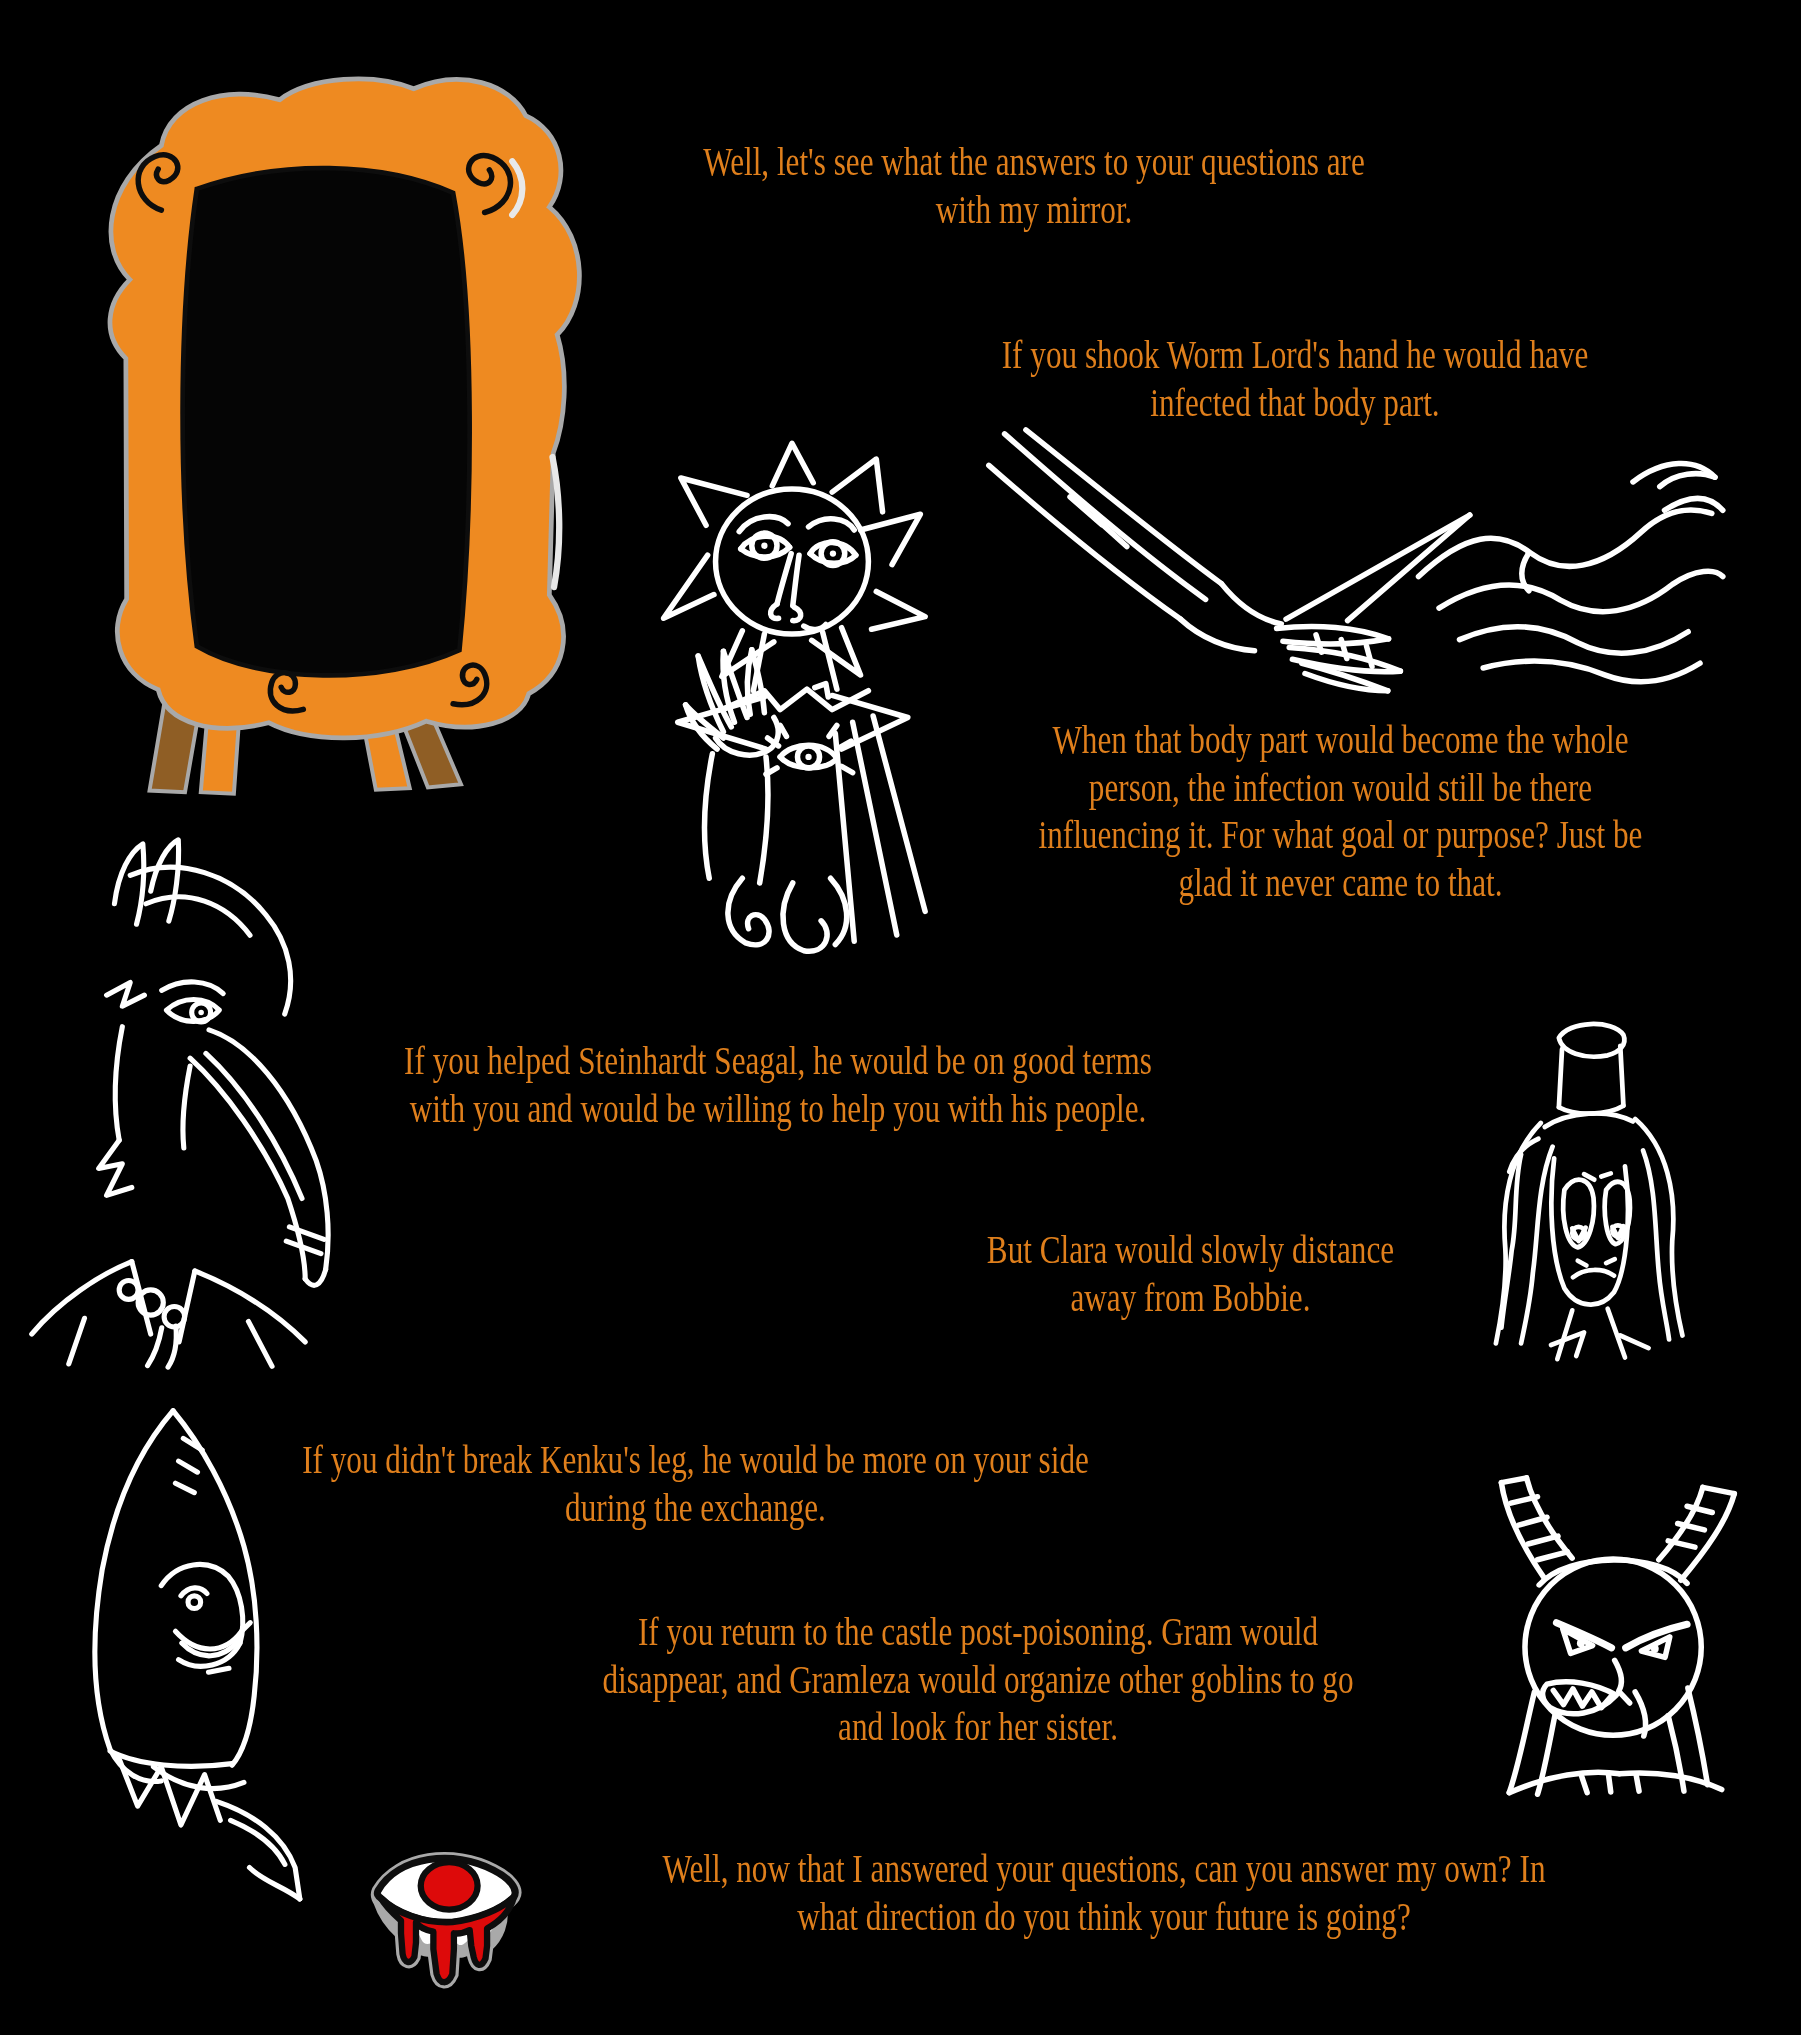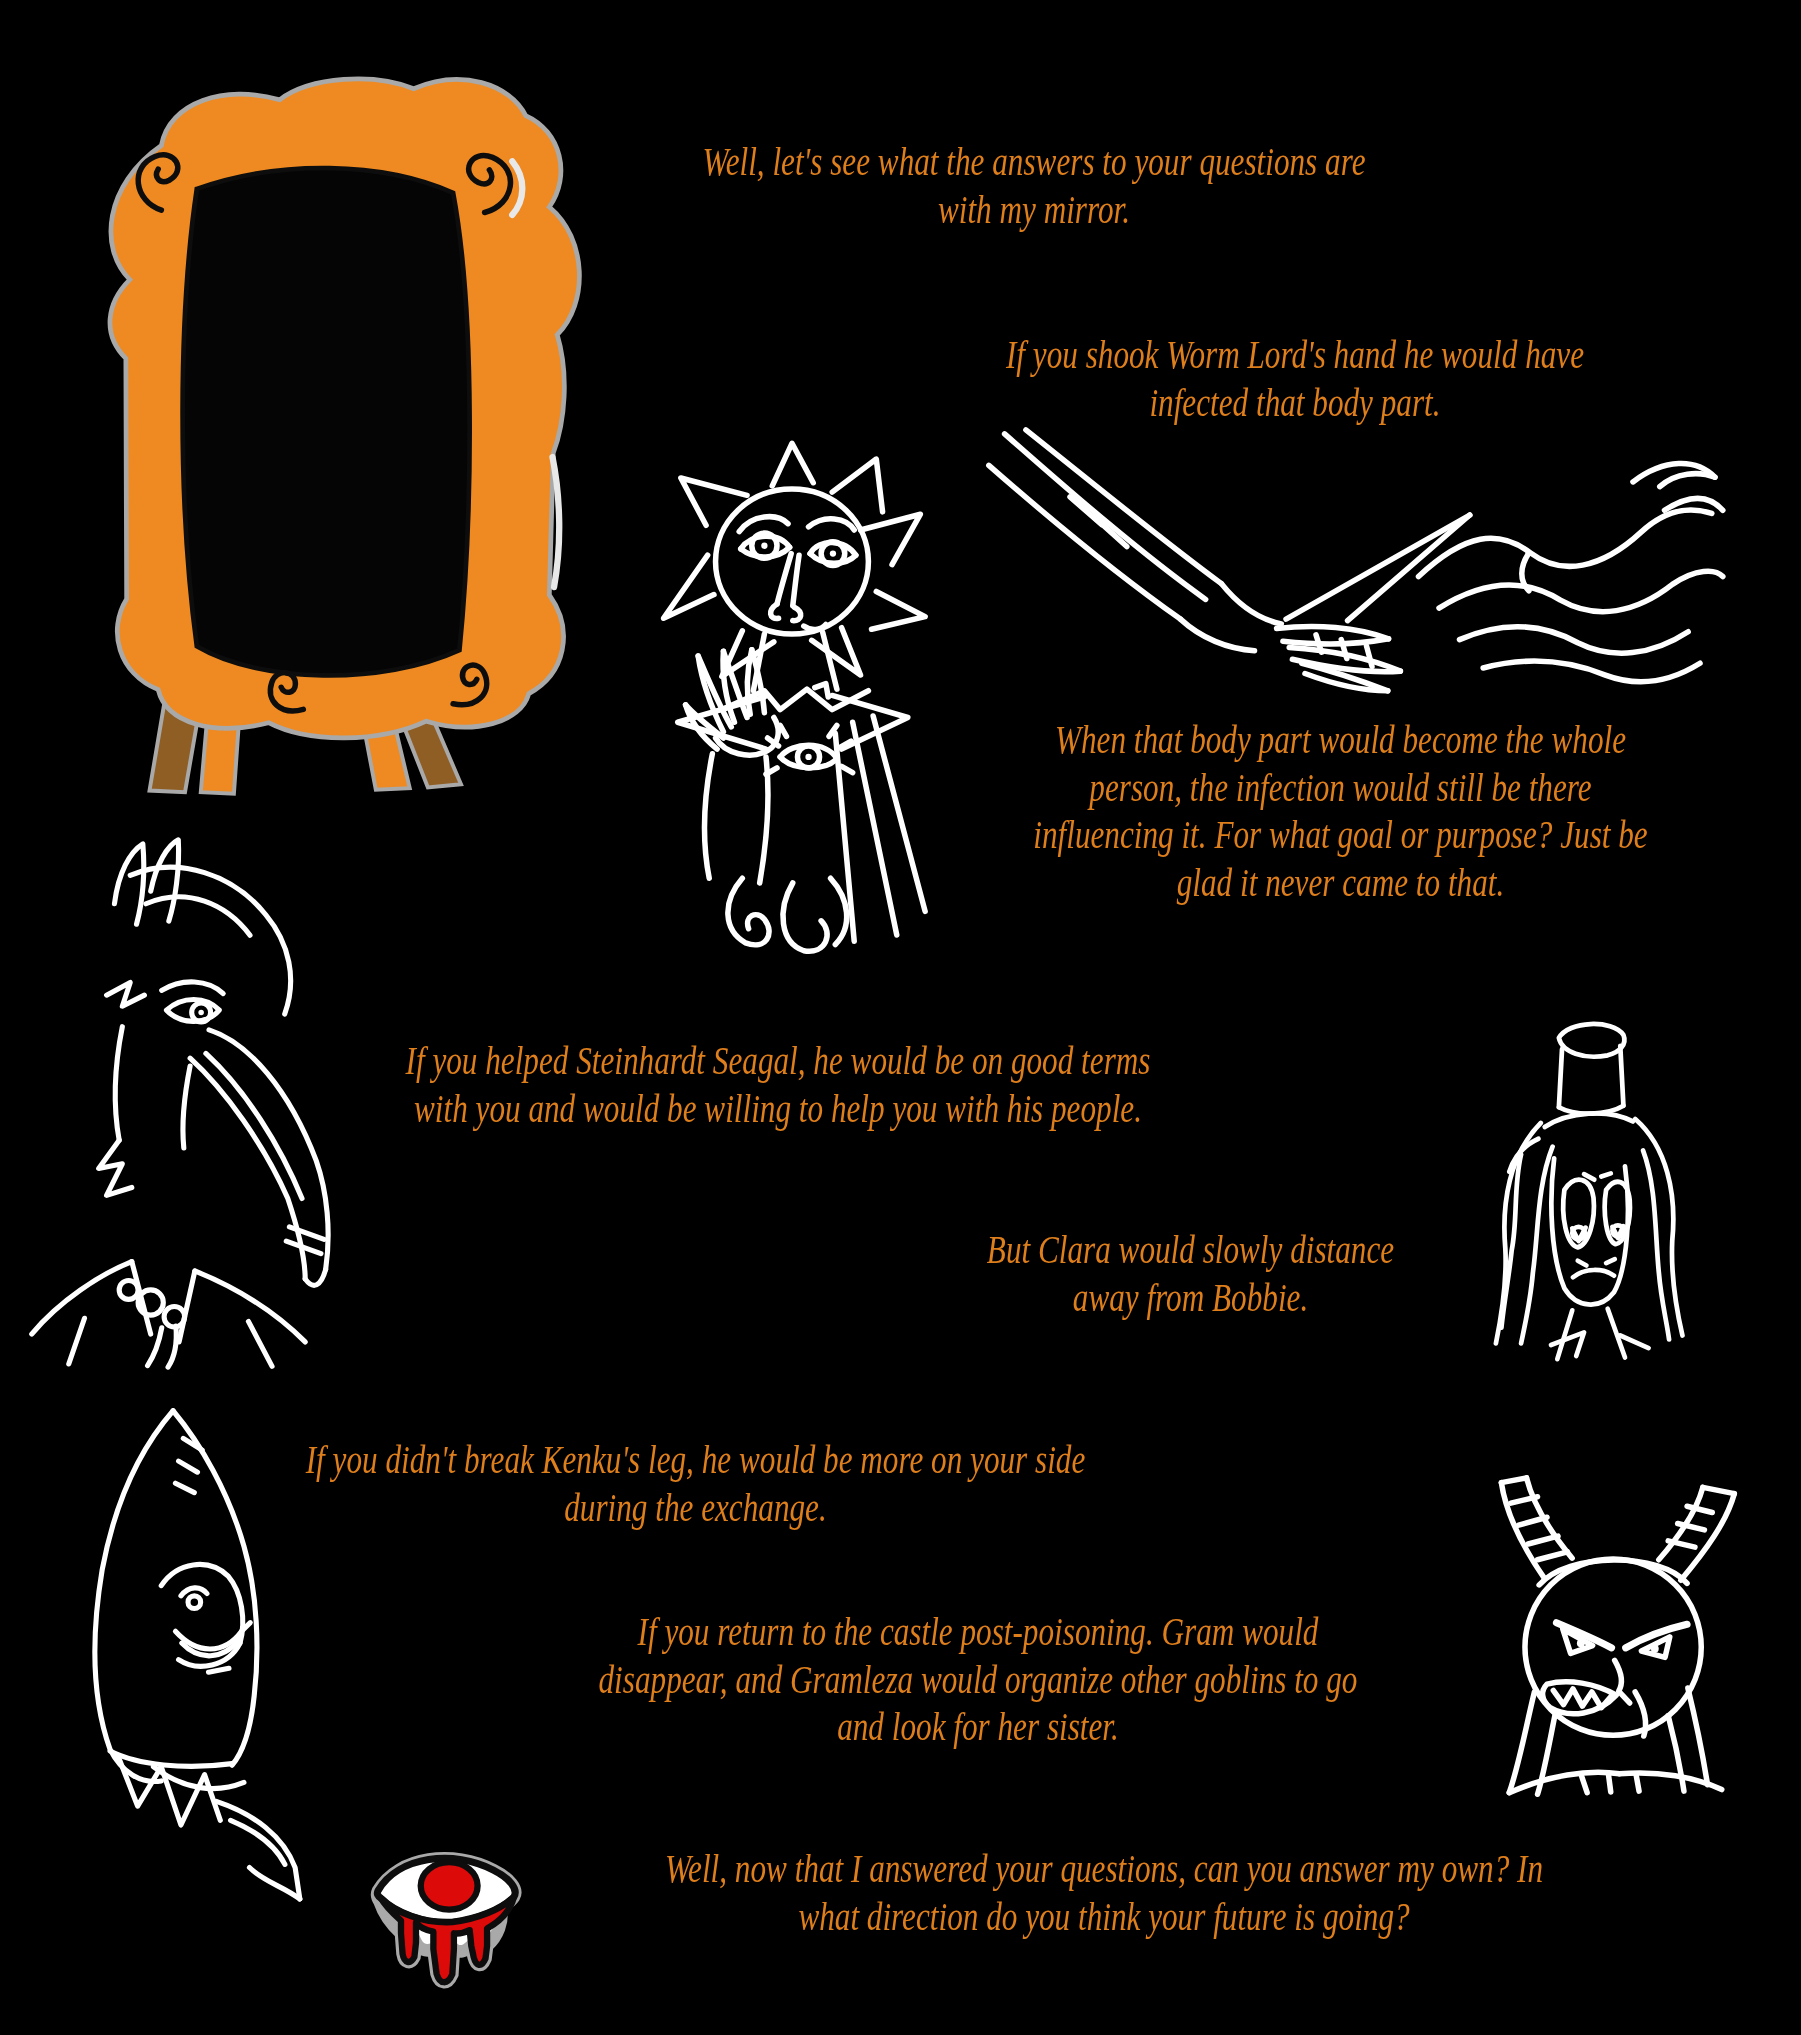--- a/index.html
+++ b/index.html
@@ -3,21 +3,21 @@
 <meta charset="utf-8">
 <style>
   html, body { margin: 0; padding: 0; }
   body {
     width: 1801px; height: 2035px;
     background: var(--bg, #000);
     position: relative;
     overflow: hidden;
     font-family: "Liberation Serif", serif;
   }
-  .stage { position: absolute; inset: 0; font-style: italic; }
+  .stage { position: absolute; inset: 0; }
   .caption {
     position: absolute;
     color: var(--text, #DF7F1C);
     font-size: 39px;
     line-height: 1.22;
     text-align: center;
     white-space: pre-line;
     transform: scaleX(0.8);
     transform-origin: 50% 50%;
   }

